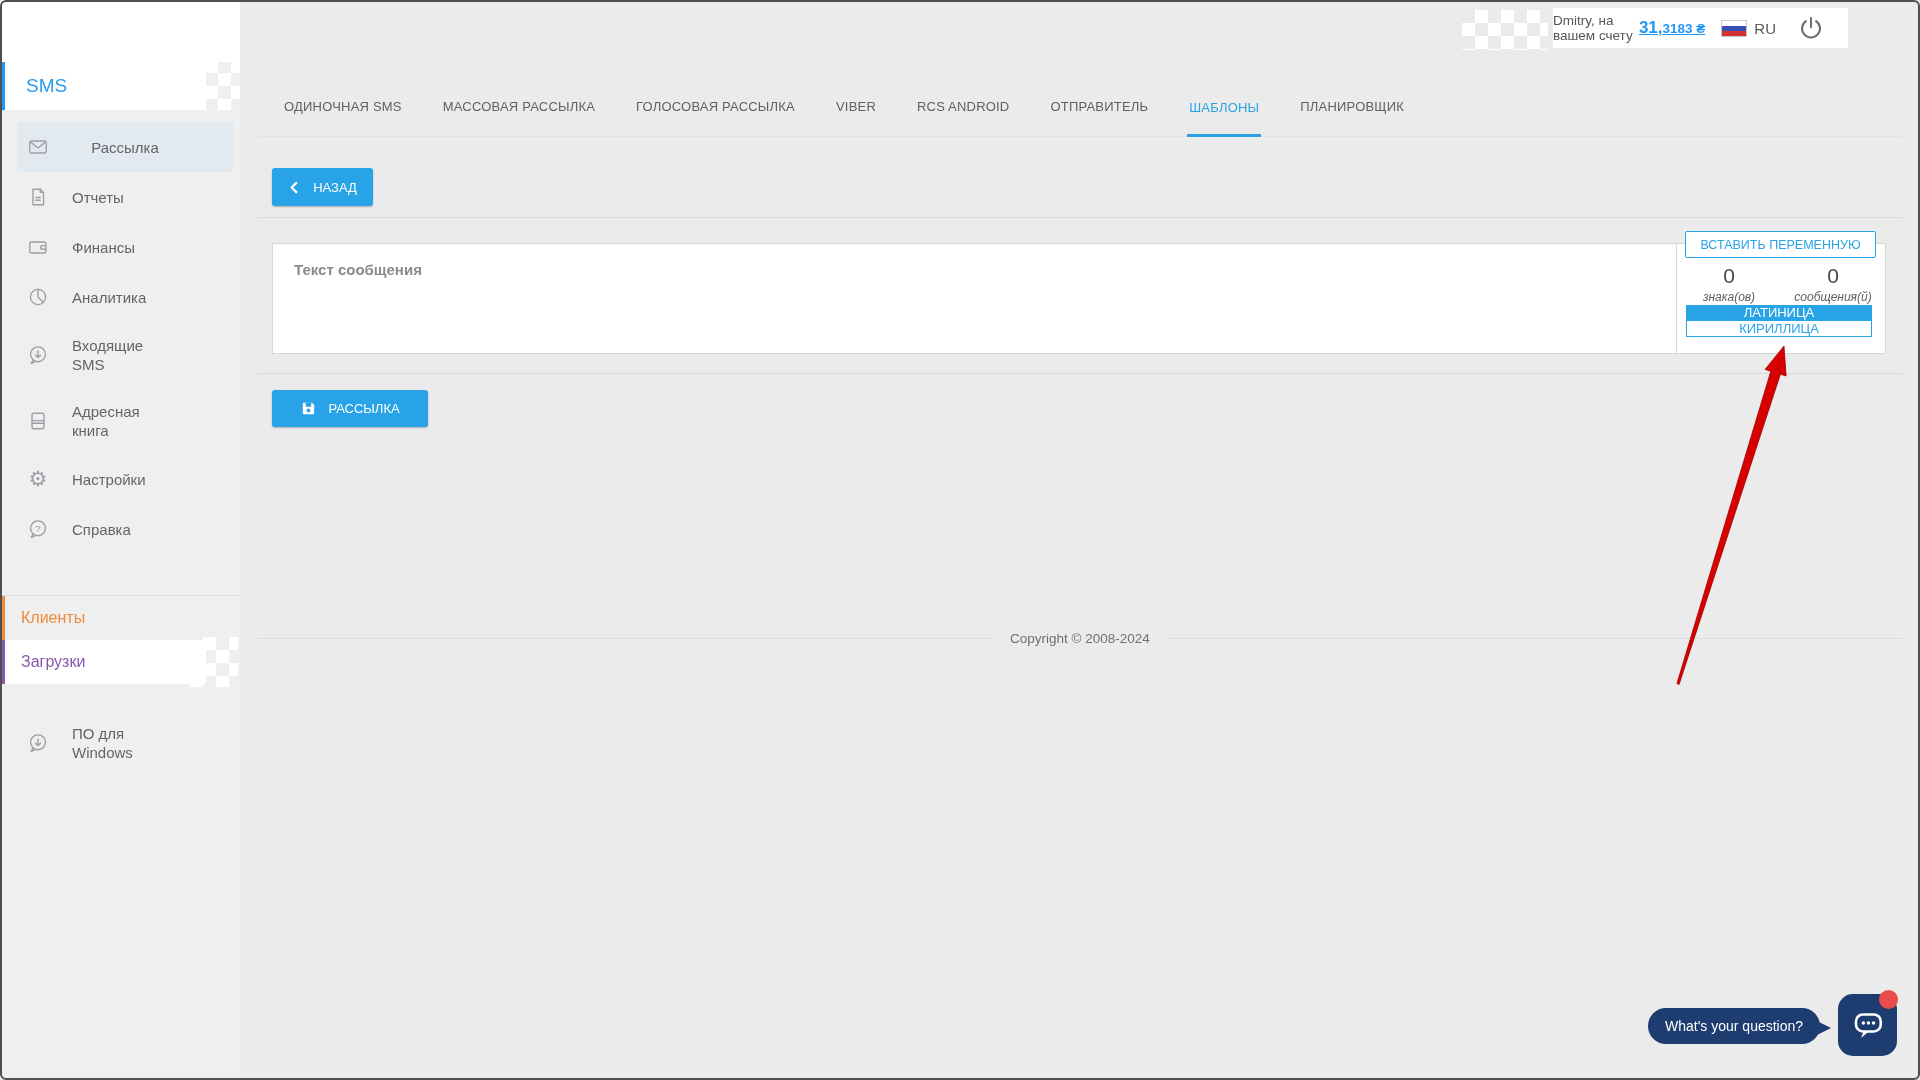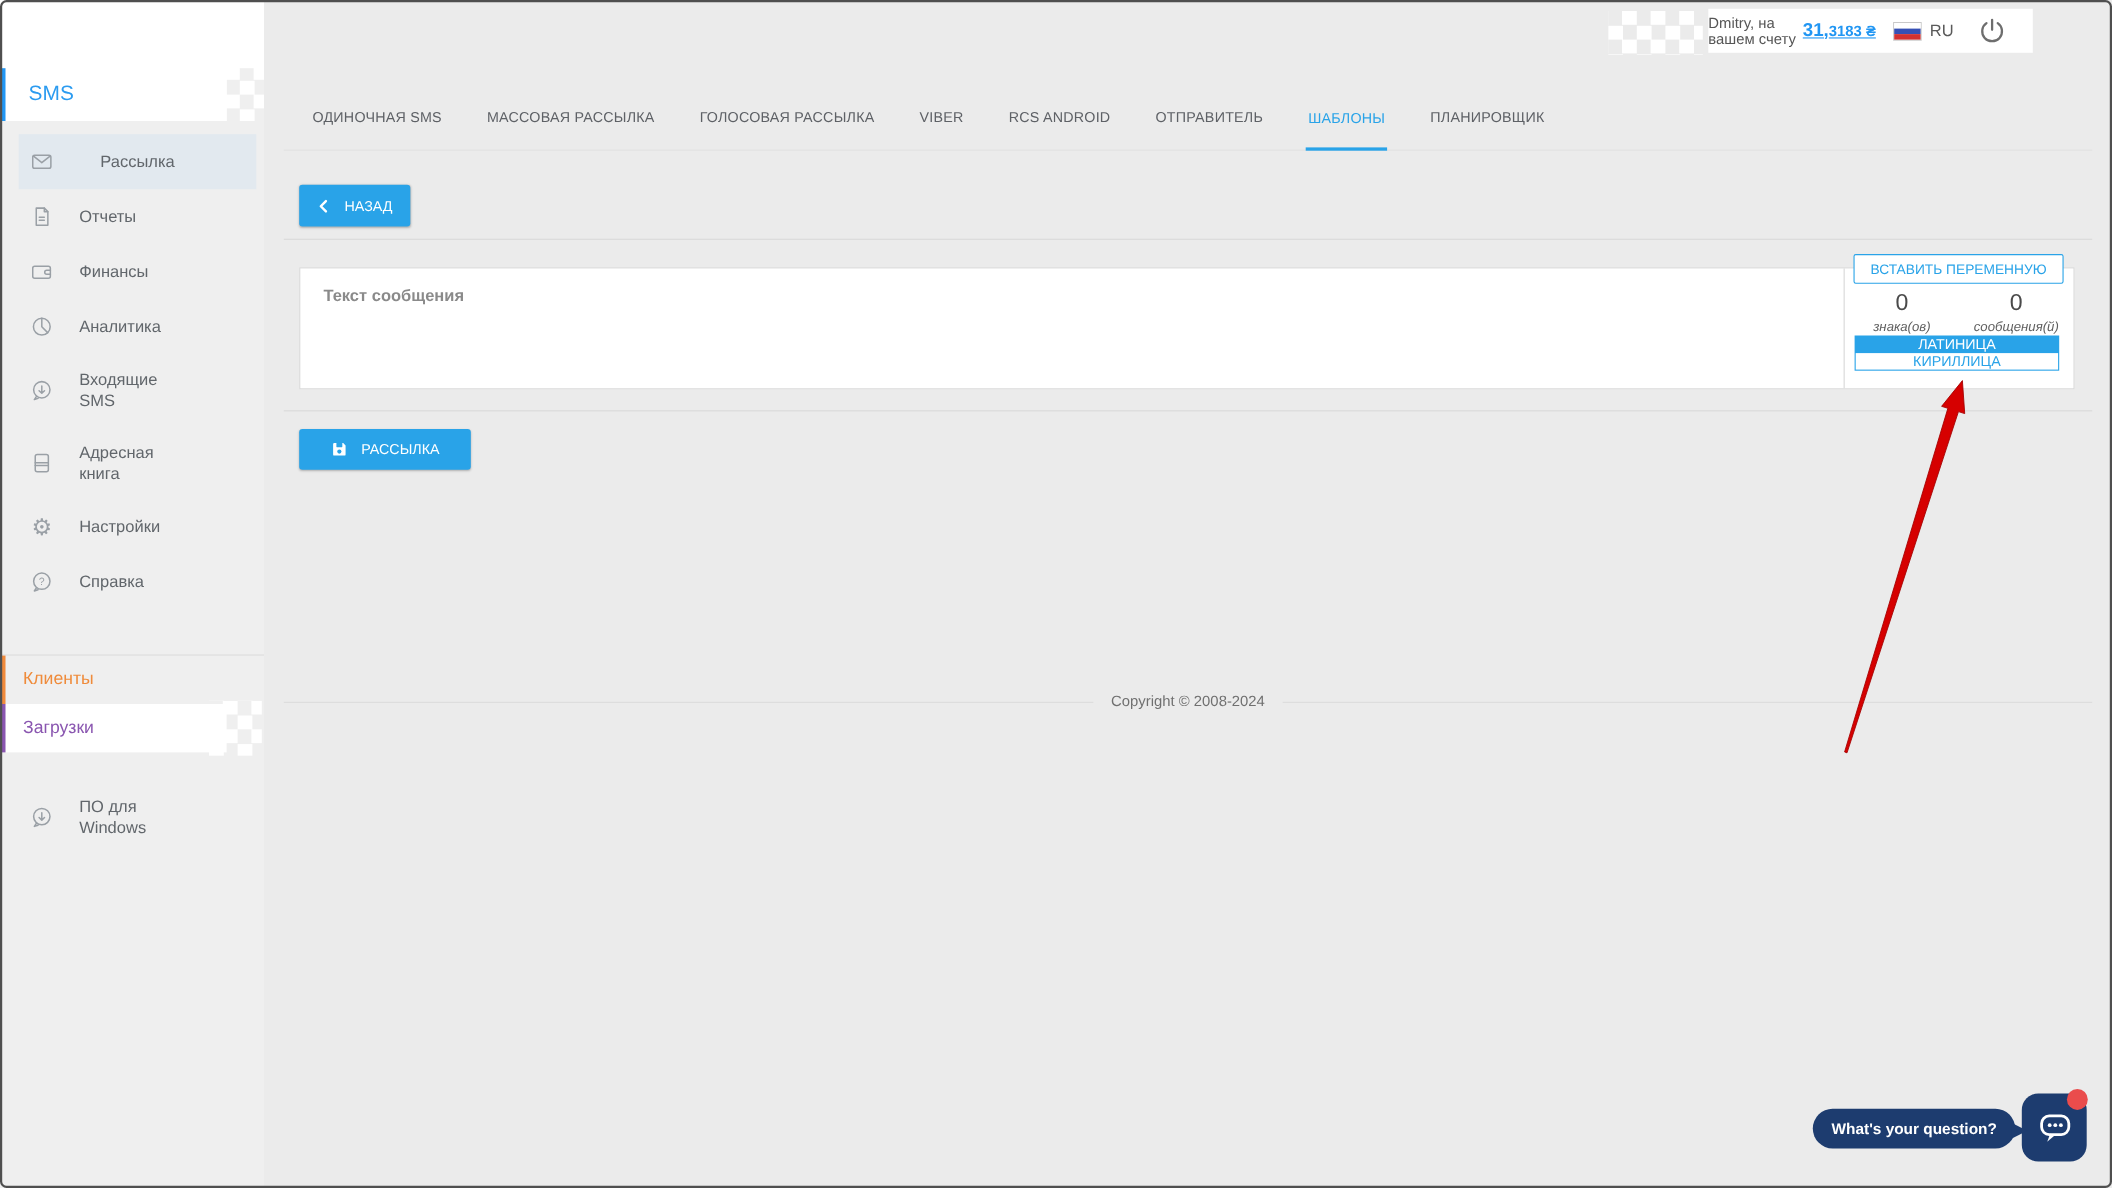--- a/index.html
+++ b/index.html
@@ -89,21 +89,21 @@
 
   .btn-submit { position:absolute; left:32px; top:390px; width:156px; height:37px; background:#29a3e8; color:#fff; font-size:13px; gap:11px; box-shadow:0 1px 2px rgba(0,0,0,.25); }
 
   .copyright { position:absolute; left:18px; right:18px; top:638px; border-top:1px solid #dcdcdc; text-align:center; }
   .copyright span { position:relative; top:-10px; background:#ebebeb; padding:0 16px; font-size:13.5px; color:#707070; }
 
   
   .arrow-svg { position:absolute; left:0; top:0; width:1920px; height:1080px; pointer-events:none; z-index:20; }
 
   
-  .chat-pill { position:absolute; left:1648px; top:1008px; height:36px; line-height:36px; padding:0 17px; background:#1d3c6f; color:#fff; font-size:14px; font-weight:bold; border-radius:18px; cursor:pointer; z-index:30; }
+  .chat-pill { position:absolute; left:1648px; top:1008px; height:36px; line-height:36px; padding:0 17px; background:#1d3c6f; color:#fff; font-size:14px; font-weight:normal; border-radius:18px; cursor:pointer; z-index:30; }
   .pill-tail { position:absolute; right:-11px; top:13px; width:0; height:0; border-top:7px solid transparent; border-bottom:7px solid transparent; border-left:14px solid #1d3c6f; }
   .chat-btn { position:absolute; left:1838px; top:994px; width:59px; height:62px; background:#1d3c6f; border-radius:15px; display:flex; align-items:center; justify-content:center; cursor:pointer; z-index:29; }
   .chat-dot { position:absolute; left:1879px; top:990px; width:19px; height:19px; border-radius:50%; background:#ea4c4c; z-index:31; }
 </style>
 </head>
 <body>
 
 <aside class="sidebar">
   <div class="sidebar-top">
     <div class="sms-gray"></div>

